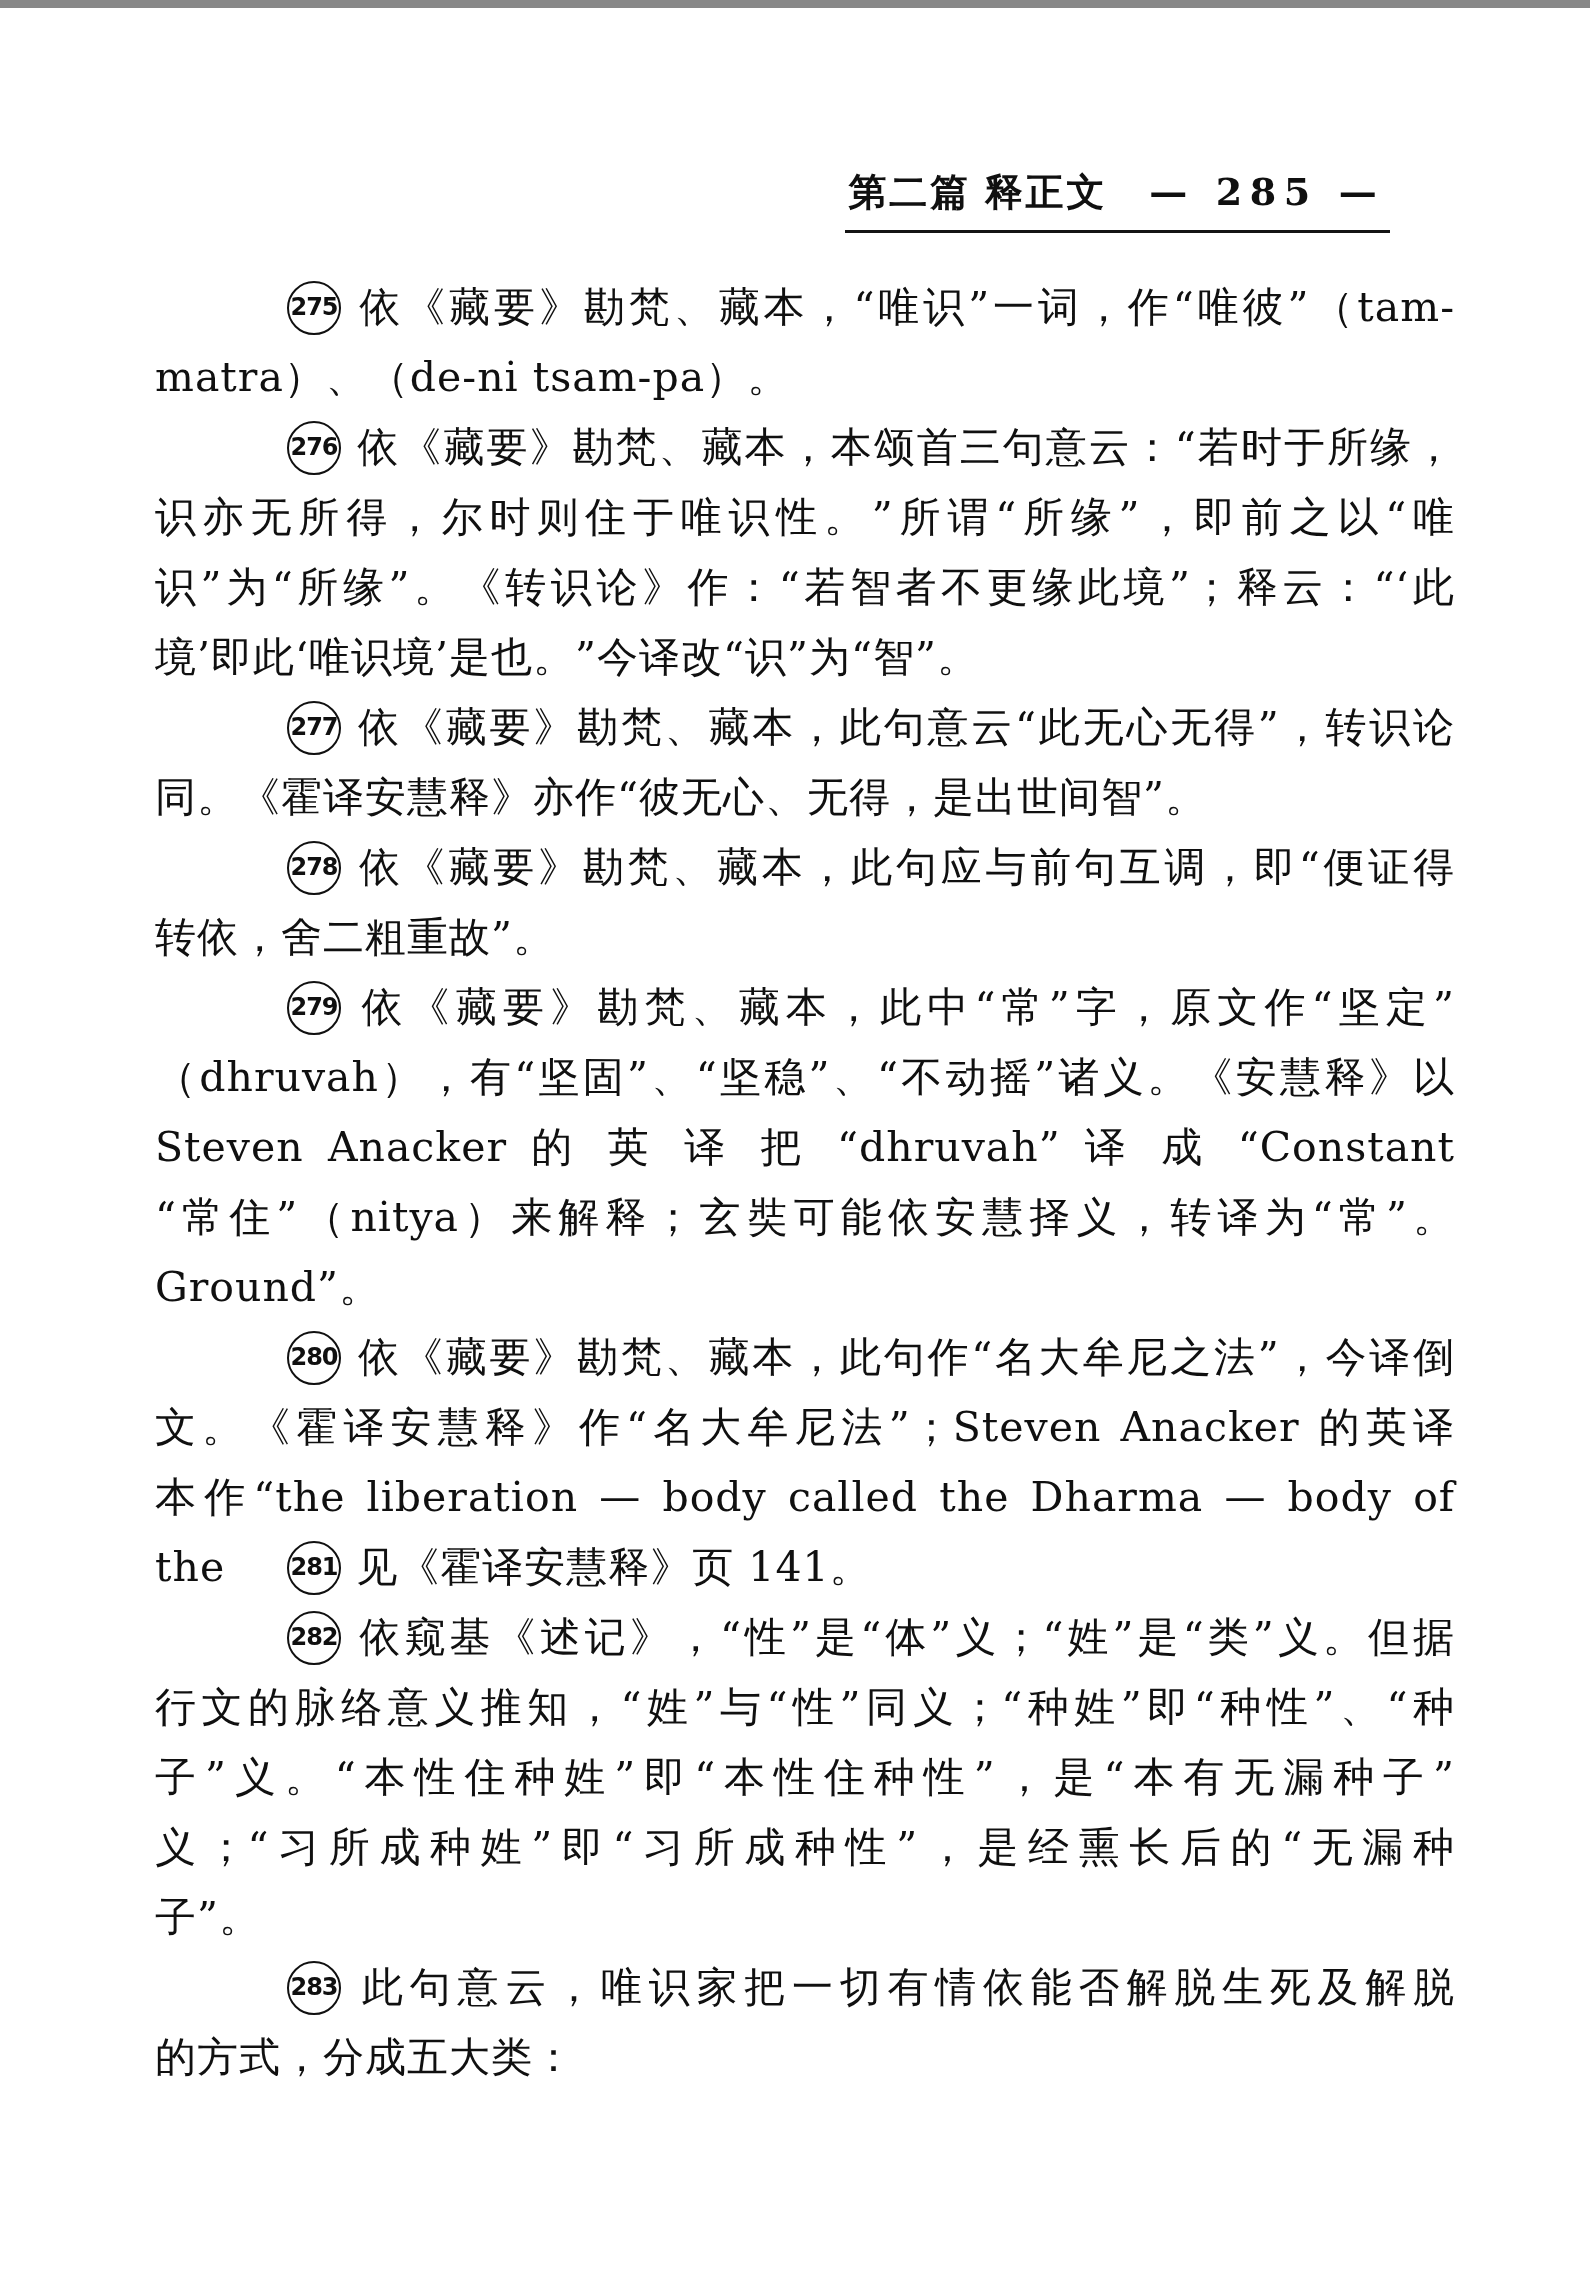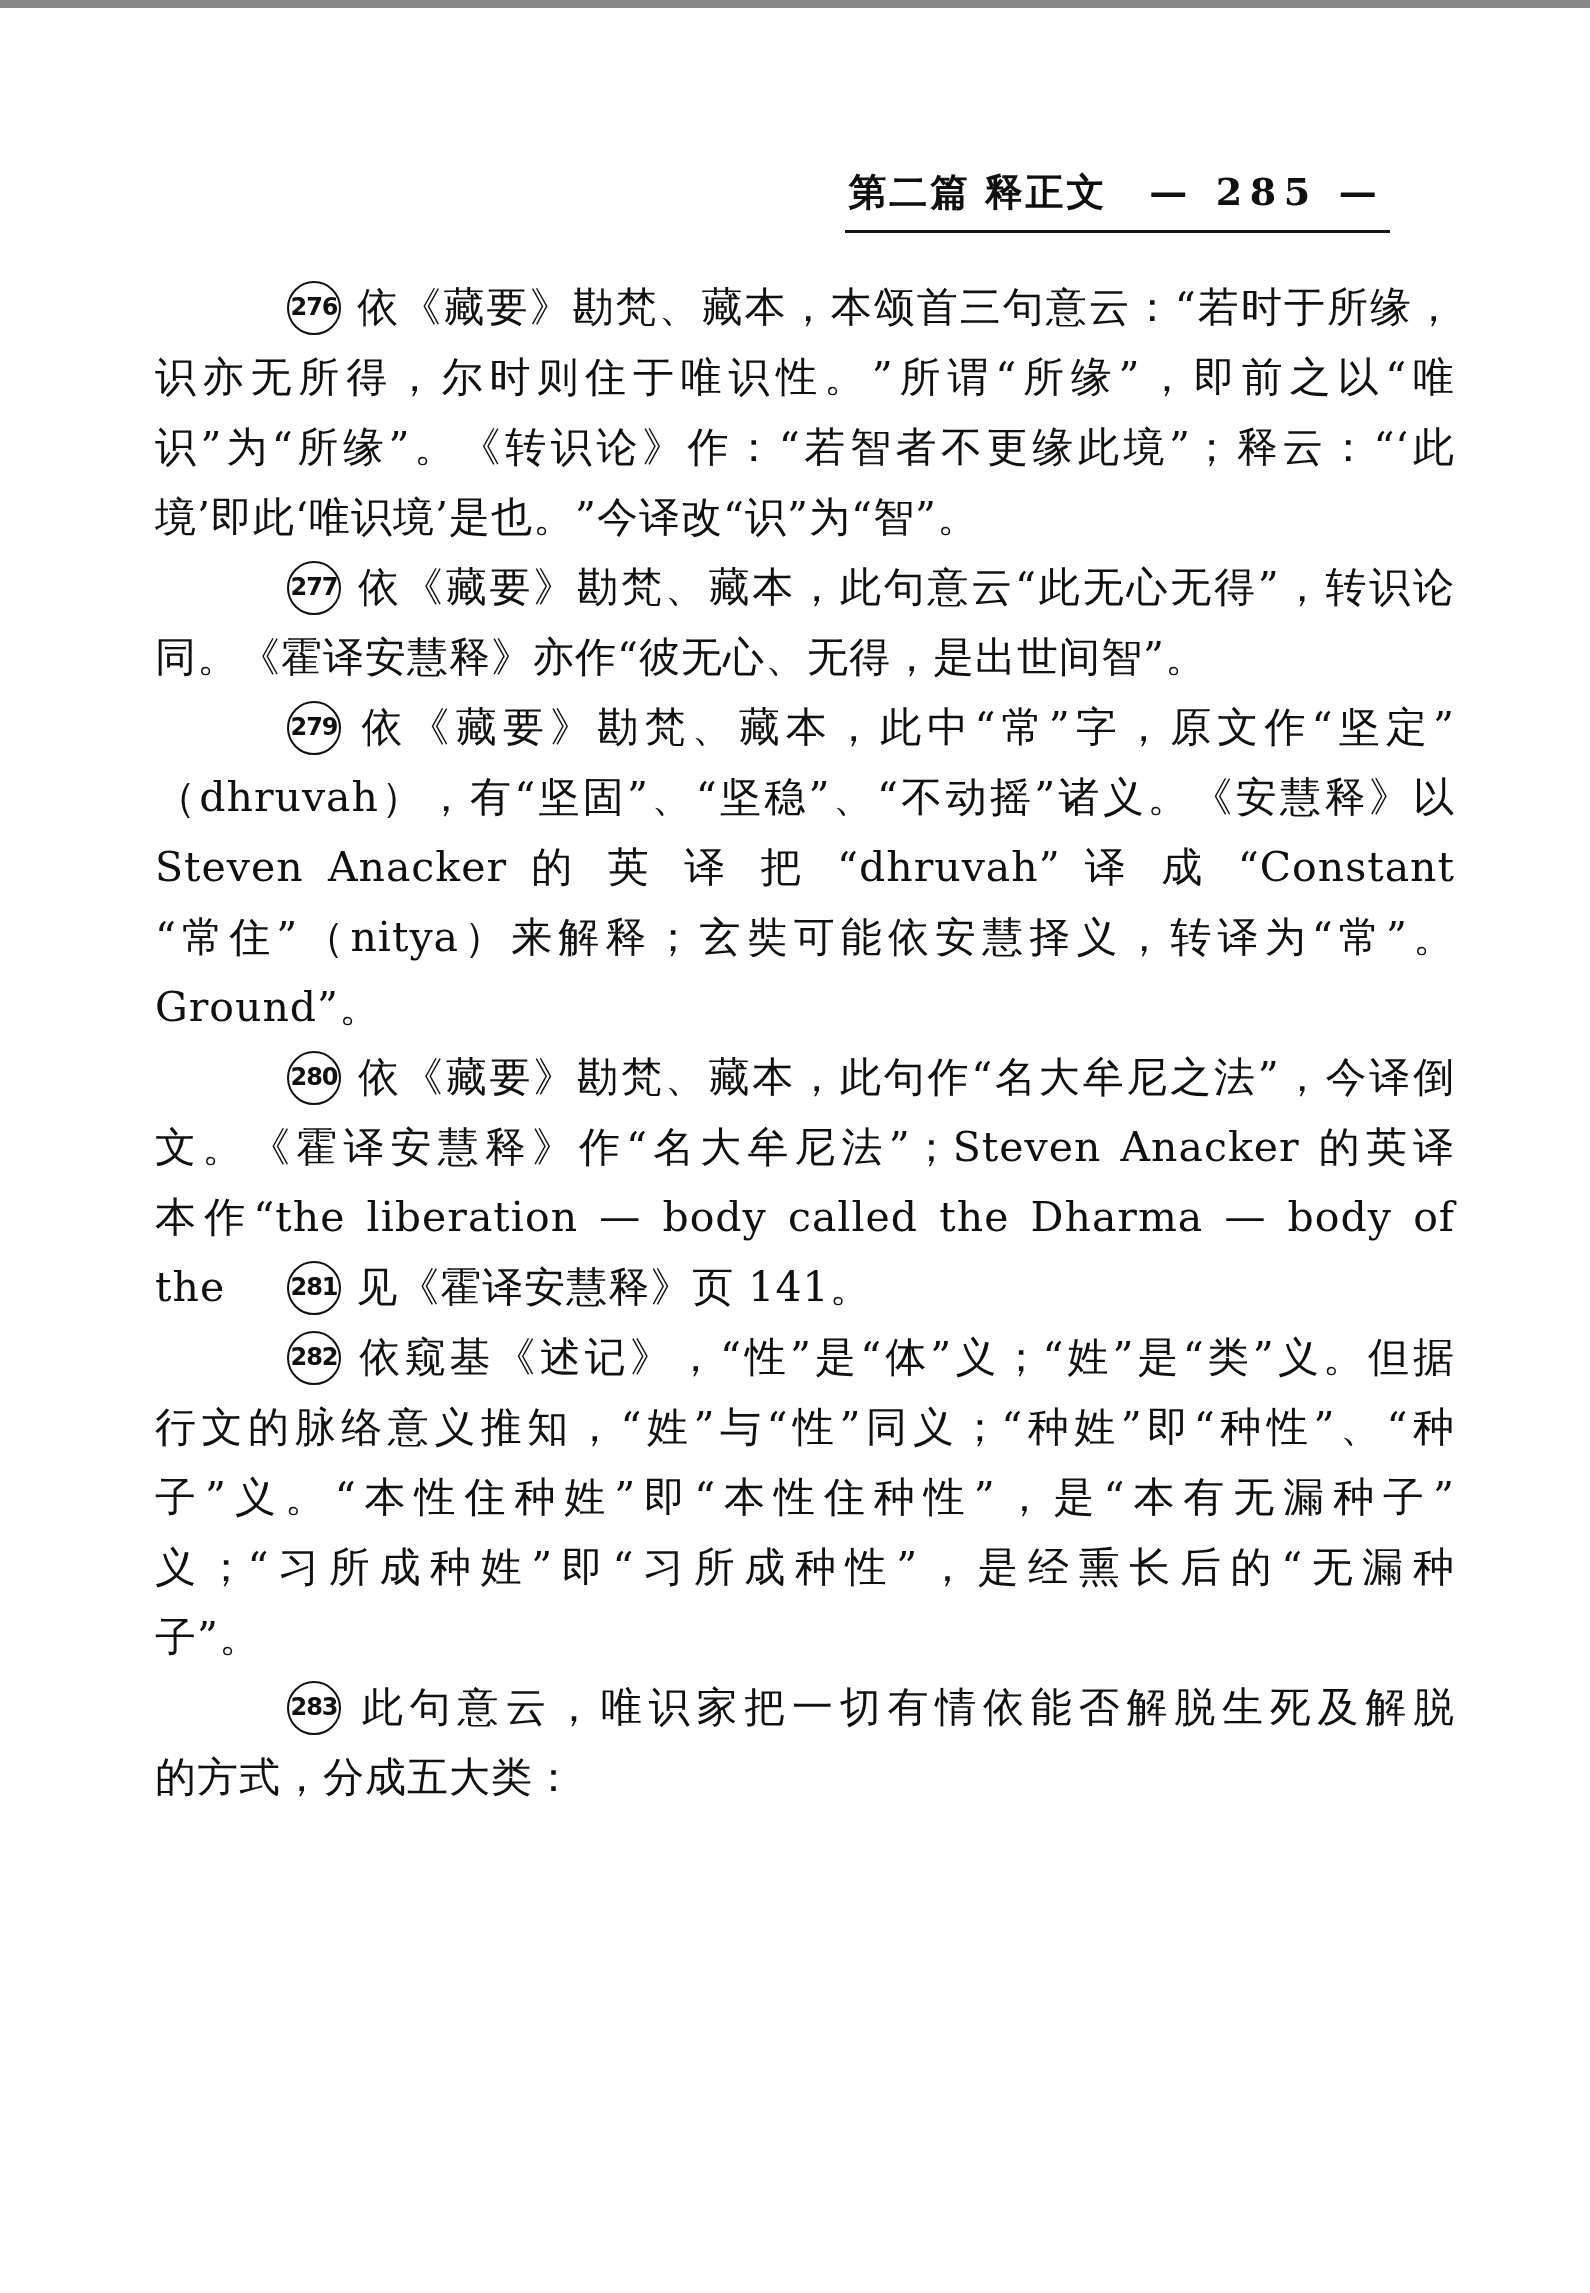--- a/index.html
+++ b/index.html
@@ -70,33 +70,41 @@
 <body>
 
 <div class="page">
 
   <div class="hdr">
     <span>第二篇 释正文</span><span class="num">— 285 —</span>
   </div>
 
   <div class="ftnotes">
 
+    <div class="para">
+      <div class="ln j first"><span class="circ">275</span><span>依《藏要》勘梵、藏本，“唯识”一词，作“唯彼”（tam-</span></div>
+      <div class="ln">matra）、（de-ni tsam-pa）。</div>
+    </div>
 
     <div class="para">
       <div class="ln j first"><span class="circ">276</span><span>依《藏要》勘梵、藏本，本颂首三句意云：“若时于所缘，</span></div>
       <div class="ln j">识亦无所得，尔时则住于唯识性。”所谓“所缘”，即前之以“唯</div>
       <div class="ln j">识”为“所缘”。《转识论》作：“若智者不更缘此境”；释云：“‘此</div>
       <div class="ln">境’即此‘唯识境’是也。”今译改“识”为“智”。</div>
     </div>
 
     <div class="para">
       <div class="ln j first"><span class="circ">277</span><span>依《藏要》勘梵、藏本，此句意云“此无心无得”，转识论</span></div>
       <div class="ln">同。《霍译安慧释》亦作“彼无心、无得，是出世间智”。</div>
     </div>
 
+    <div class="para">
+      <div class="ln j first"><span class="circ">278</span><span>依《藏要》勘梵、藏本，此句应与前句互调，即“便证得</span></div>
+      <div class="ln">转依，舍二粗重故”。</div>
+    </div>
 
     <div class="para">
       <div class="ln j first"><span class="circ">279</span><span>依《藏要》勘梵、藏本，此中“常”字，原文作“坚定”</span></div>
       <div class="ln j">（dhruvah），有“坚固”、“坚稳”、“不动摇”诸义。《安慧释》以</div>
       <div class="ln j">Steven Anacker 的 英 译 把 “dhruvah” 译 成 “Constant</div>
       <div class="ln j">“常住”（nitya）来解释；玄奘可能依安慧择义，转译为“常”。</div>
       <div class="ln">Ground”。</div>
     </div>
 
     <div class="para">

